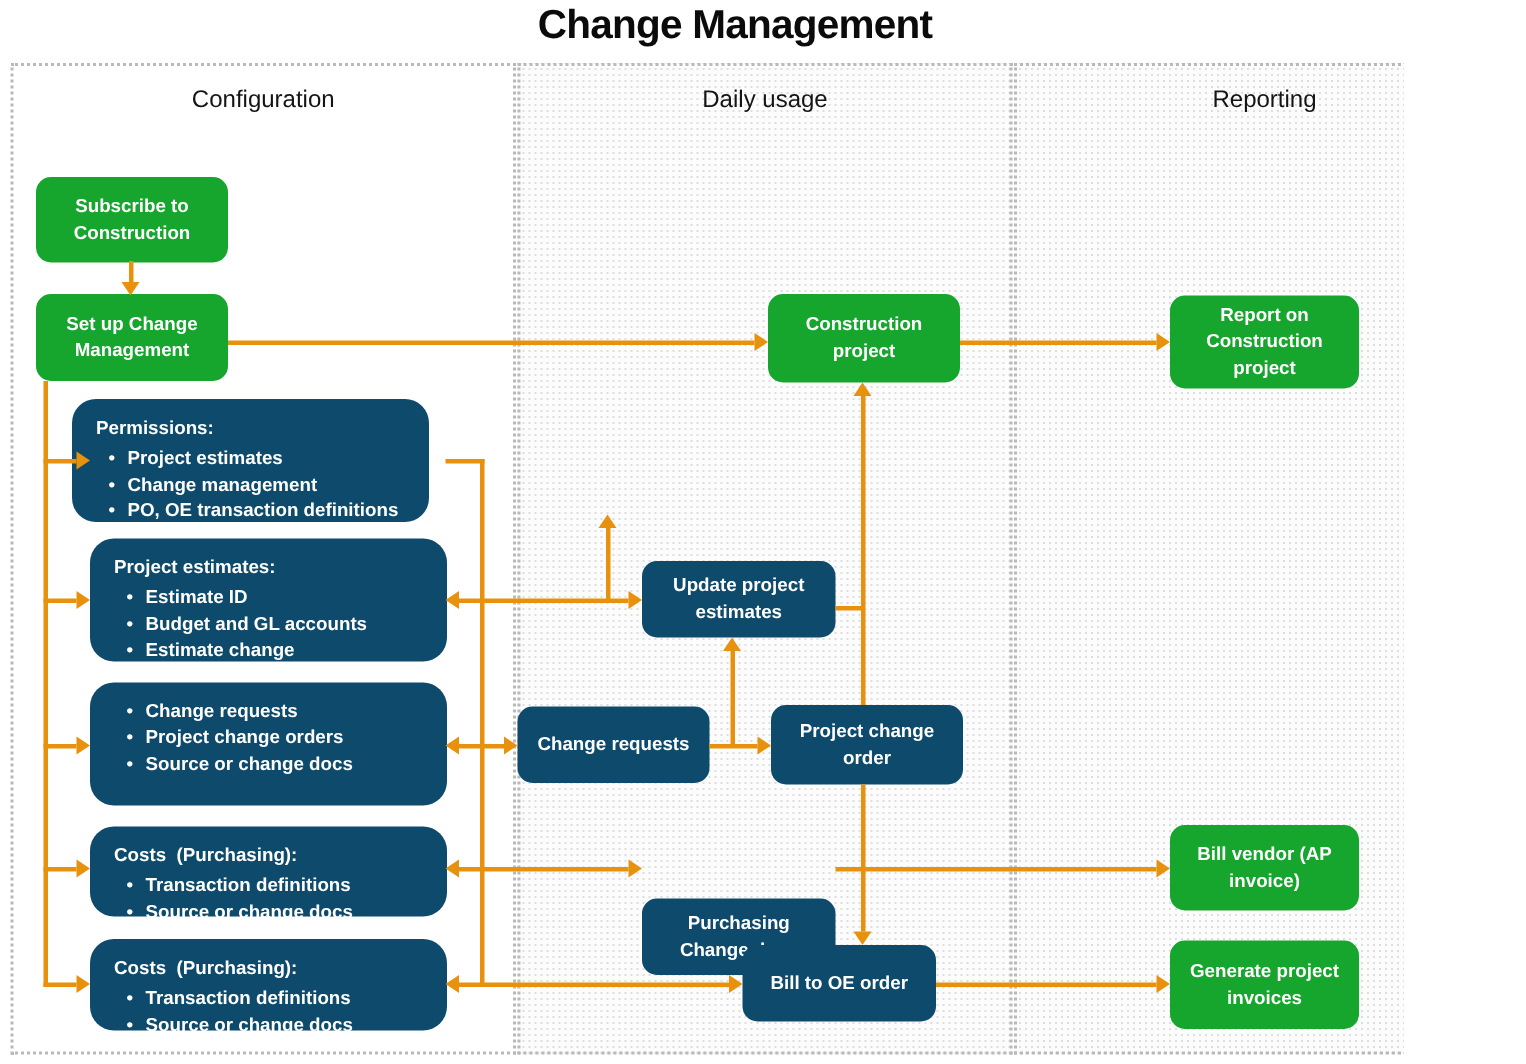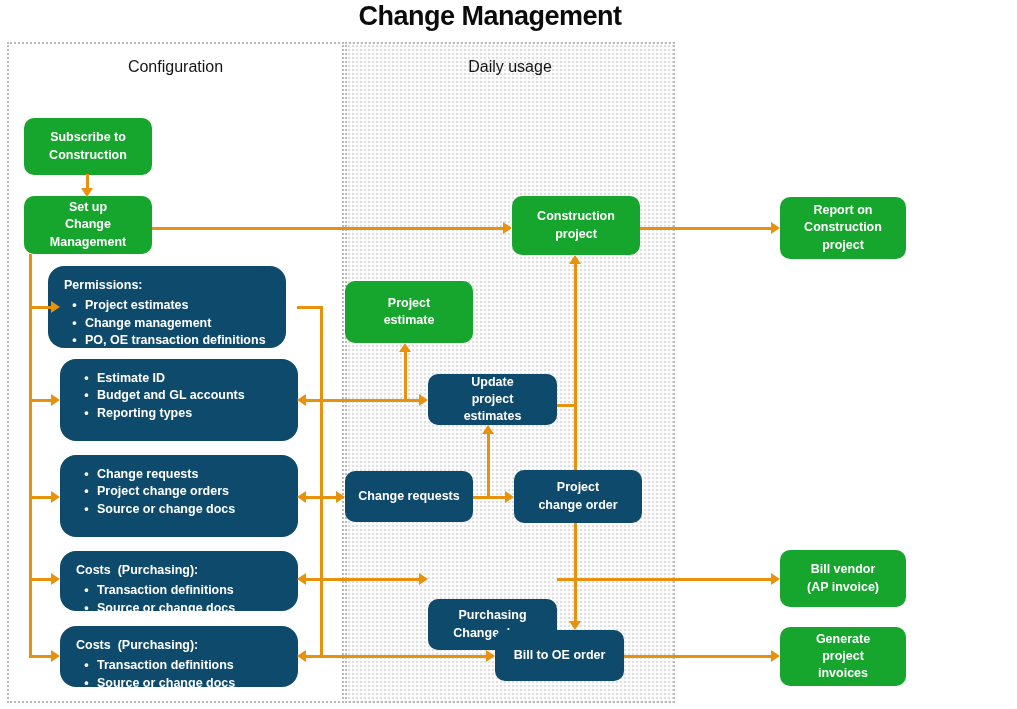--- a/index.html
+++ b/index.html
@@ -11,21 +11,21 @@
   body{background:#fff;font-family:"Liberation Sans",sans-serif;}
   #canvas{position:relative;width:936px;height:709px;background:#fff;overflow:hidden;}
   .page-title{position:absolute;top:1px;left:240px;width:500px;text-align:center;
     font-size:27px;font-weight:800;letter-spacing:-.5px;color:#0b0b0b;}
   .col{position:absolute;top:42px;height:661px;border:2px dotted #b9b9b9;}
   .col.dots{background-color:#fcfcfc;
     background-image:radial-gradient(#dedede 1px,transparent 1px);
     background-size:4px 4px;}
   .col-header{text-align:center;font-weight:400;font-size:16px;color:#141414;padding-top:14px;}
   .box{position:absolute;color:#fff;font-size:12.5px;font-weight:600;line-height:1.38;
-    display:flex;align-items:center;justify-content:center;text-align:center;padding:4px 22px;}
+    display:flex;align-items:center;justify-content:center;text-align:center;padding:4px 10px;}
   .box.tight{padding:4px 6px;}
   .green{background:var(--green);border-radius:10px;}
   .blue{background:var(--blue);border-radius:10px;}
   .blue.list{border-radius:16px;display:block;text-align:left;padding:11px 10px 8px 16px;}
   .list-title{font-weight:600;margin-bottom:3px;white-space:pre-wrap;}
   ul.bullets{list-style:none;}
   ul.bullets li{display:flex;}
   ul.bullets .dot{flex:0 0 21px;text-align:center;}
   .hl{position:absolute;height:3px;background:var(--orange);}
   .vl{position:absolute;width:3px;background:var(--orange);}
@@ -41,20 +41,23 @@
 <div id="canvas">
 
   <div class="page-title">Change Management</div>
 
   <div class="col" style="left:7px;width:337px;">
     <div class="col-header">Configuration</div>
   </div>
   <div class="col dots" style="left:345px;width:330px;">
     <div class="col-header">Daily usage</div>
   </div>
+  <div class="col dots" style="left:676px;width:334px;">
+    <div class="col-header">Reporting</div>
+  </div>
 
   <div class="box green" style="left:24px;top:118px;width:128px;height:57px;">
     <span>Subscribe to Construction</span>
   </div>
   <div class="box green" style="left:24px;top:196px;width:128px;height:58px;">
     <span>Set up Change Management</span>
   </div>
 
   <div class="box blue list" style="left:48px;top:266px;width:238px;height:82px;">
     <div class="list-title">Permissions:</div>
@@ -68,32 +71,33 @@
           <span>Change management</span>
         </li>
       <li>
           <span class="dot">•</span>
           <span>PO, OE transaction definitions</span>
         </li>
     </ul>
   </div>
 
   <div class="box blue list" style="left:60px;top:359px;width:238px;height:82px;">
+    <div class="list-title">Project estimates:</div>
     <ul class="bullets">
       <li>
           <span class="dot">•</span>
           <span>Estimate ID</span>
         </li>
       <li>
           <span class="dot">•</span>
           <span>Budget and GL accounts</span>
         </li>
       <li>
           <span class="dot">•</span>
-          <span>Reporting types</span>
+          <span>Estimate change</span>
         </li>
     </ul>
   </div>
 
   <div class="box blue list" style="left:60px;top:455px;width:238px;height:82px;">
     <ul class="bullets">
       <li>
           <span class="dot">•</span>
           <span>Change requests</span>
         </li>
@@ -131,23 +135,20 @@
         </li>
       <li>
           <span class="dot">•</span>
           <span>Source or change docs</span>
         </li>
     </ul>
   </div>
 
   <div class="box green" style="left:512px;top:196px;width:128px;height:59px;">
     <span>Construction project</span>
-  </div>
-  <div class="box green" style="left:345px;top:281px;width:128px;height:62px;">
-    <span>Project estimate</span>
   </div>
   <div class="box blue" style="left:428px;top:374px;width:129px;height:51px;">
     <span>Update project estimates</span>
   </div>
   <div class="box blue tight" style="left:345px;top:471px;width:128px;height:51px;">
     <span>Change requests</span>
   </div>
   <div class="box blue" style="left:514px;top:470px;width:128px;height:53px;">
     <span>Project change order</span>
   </div>

